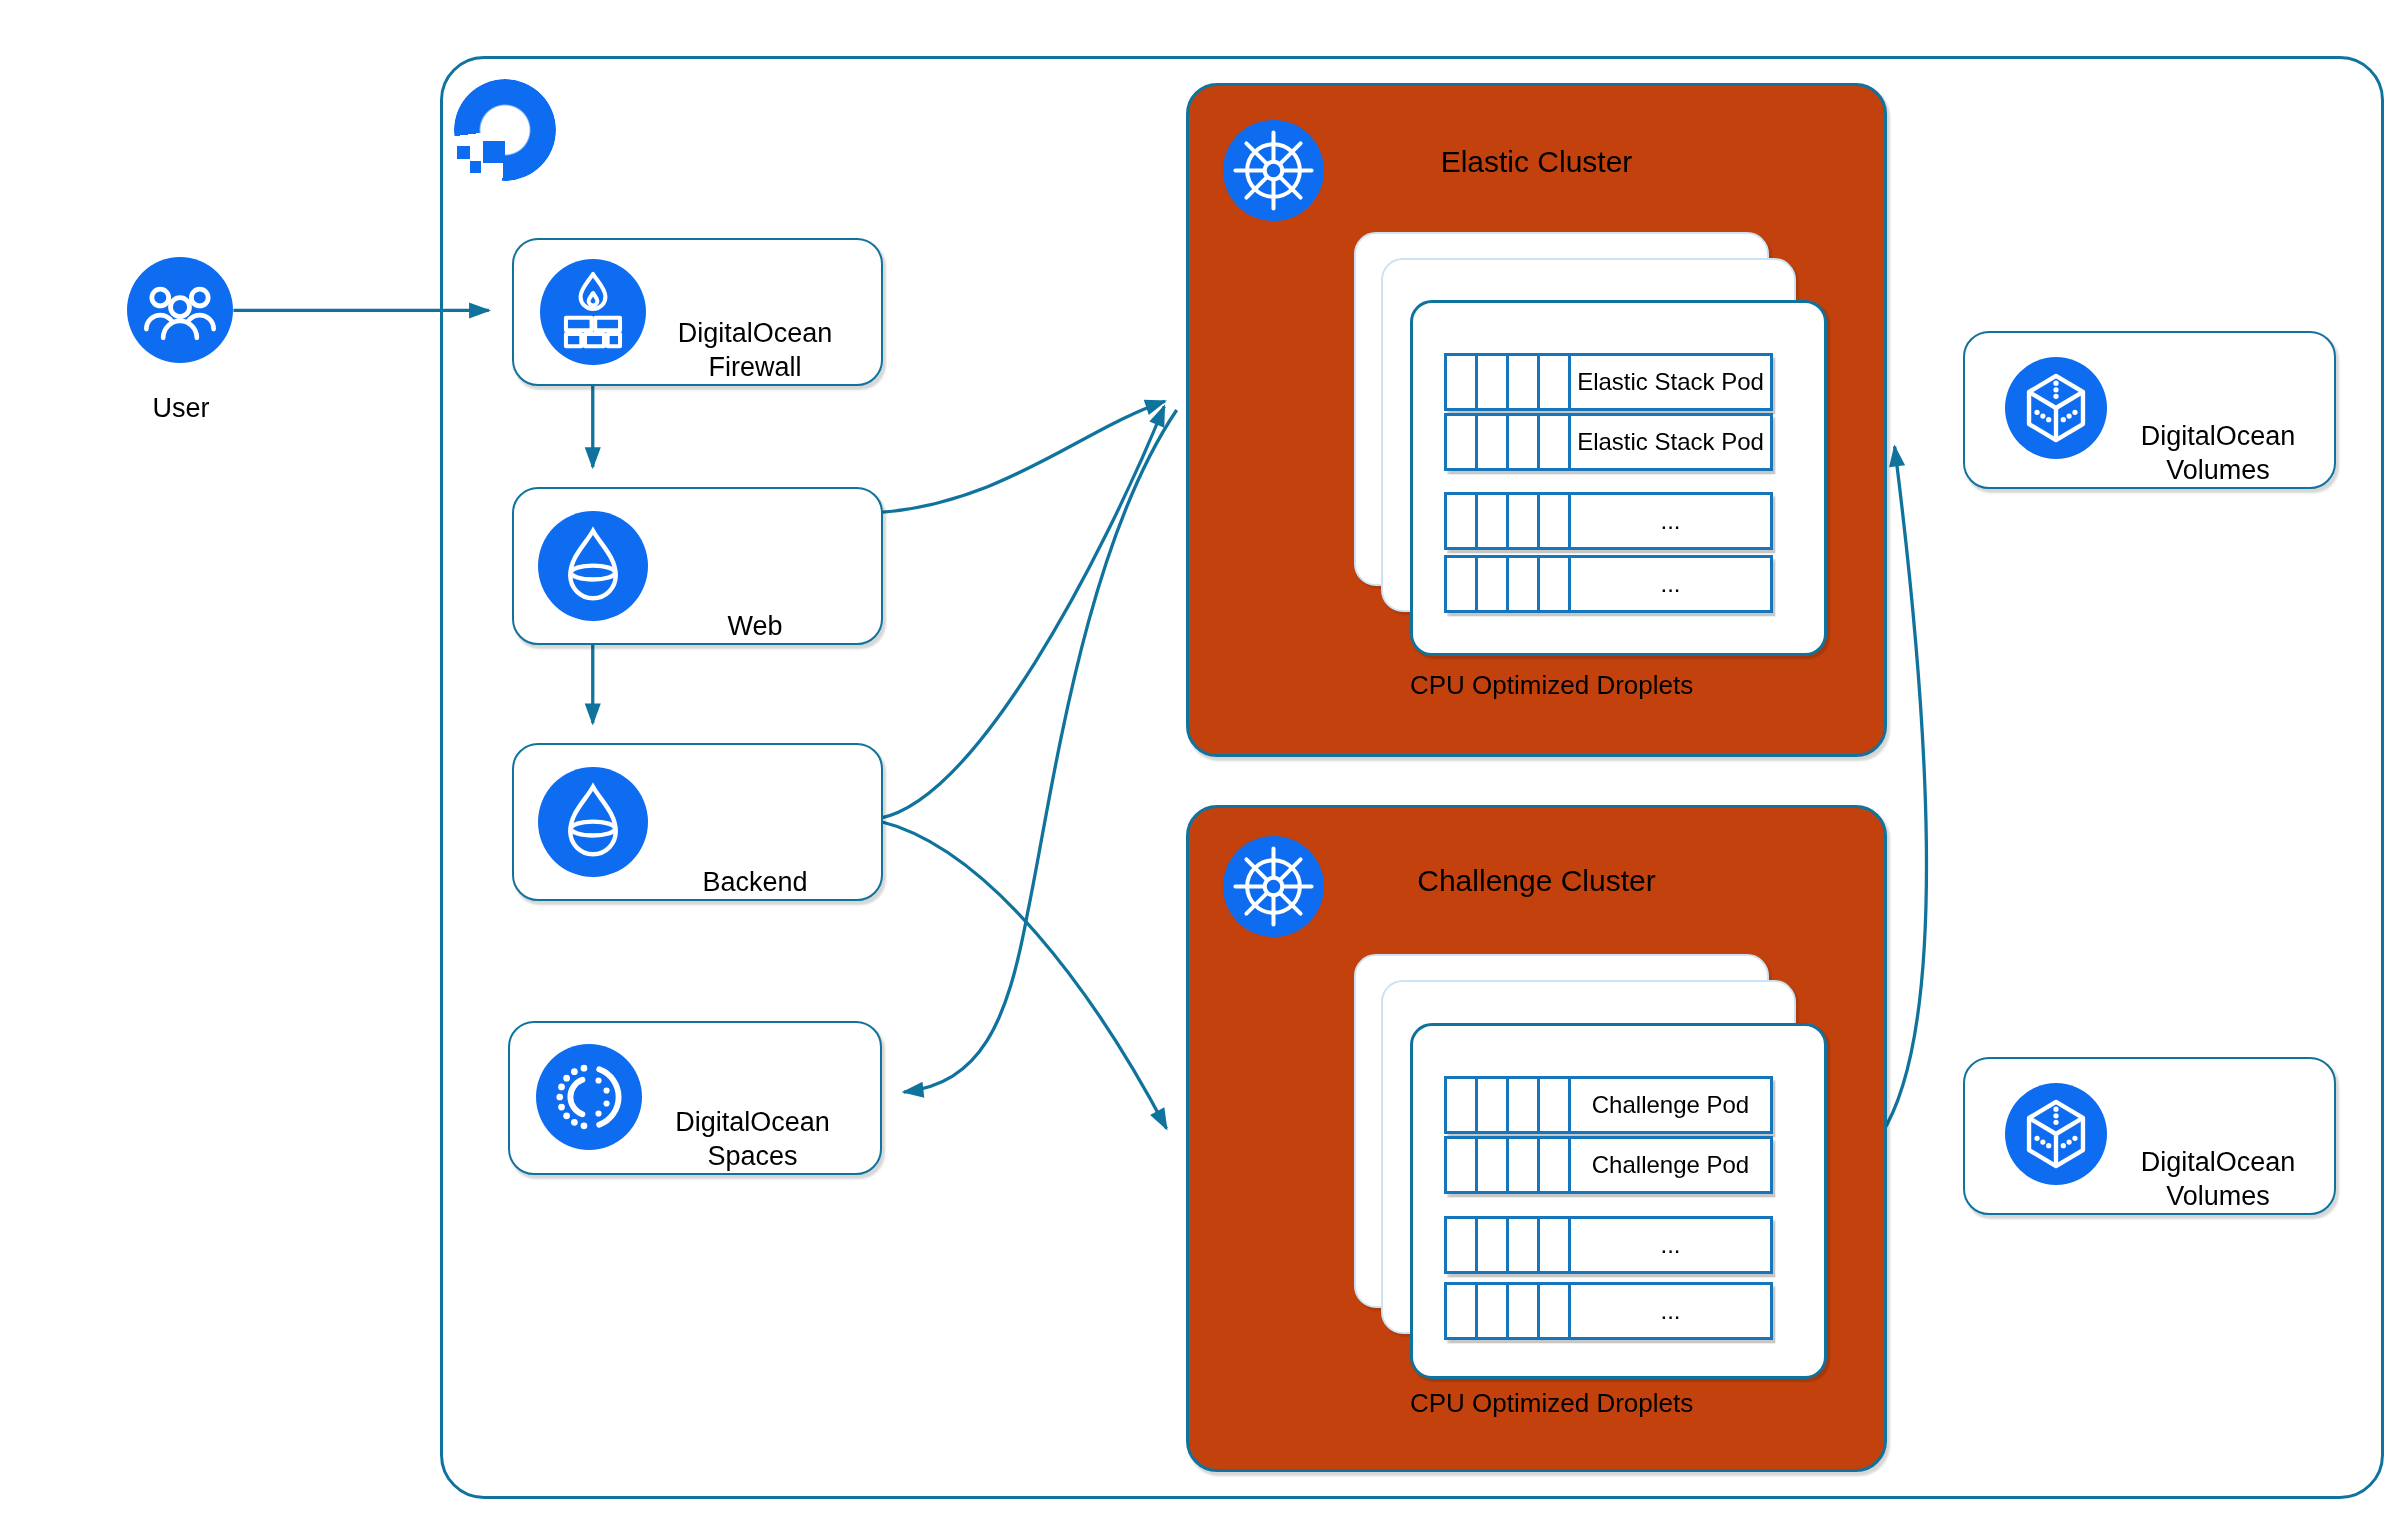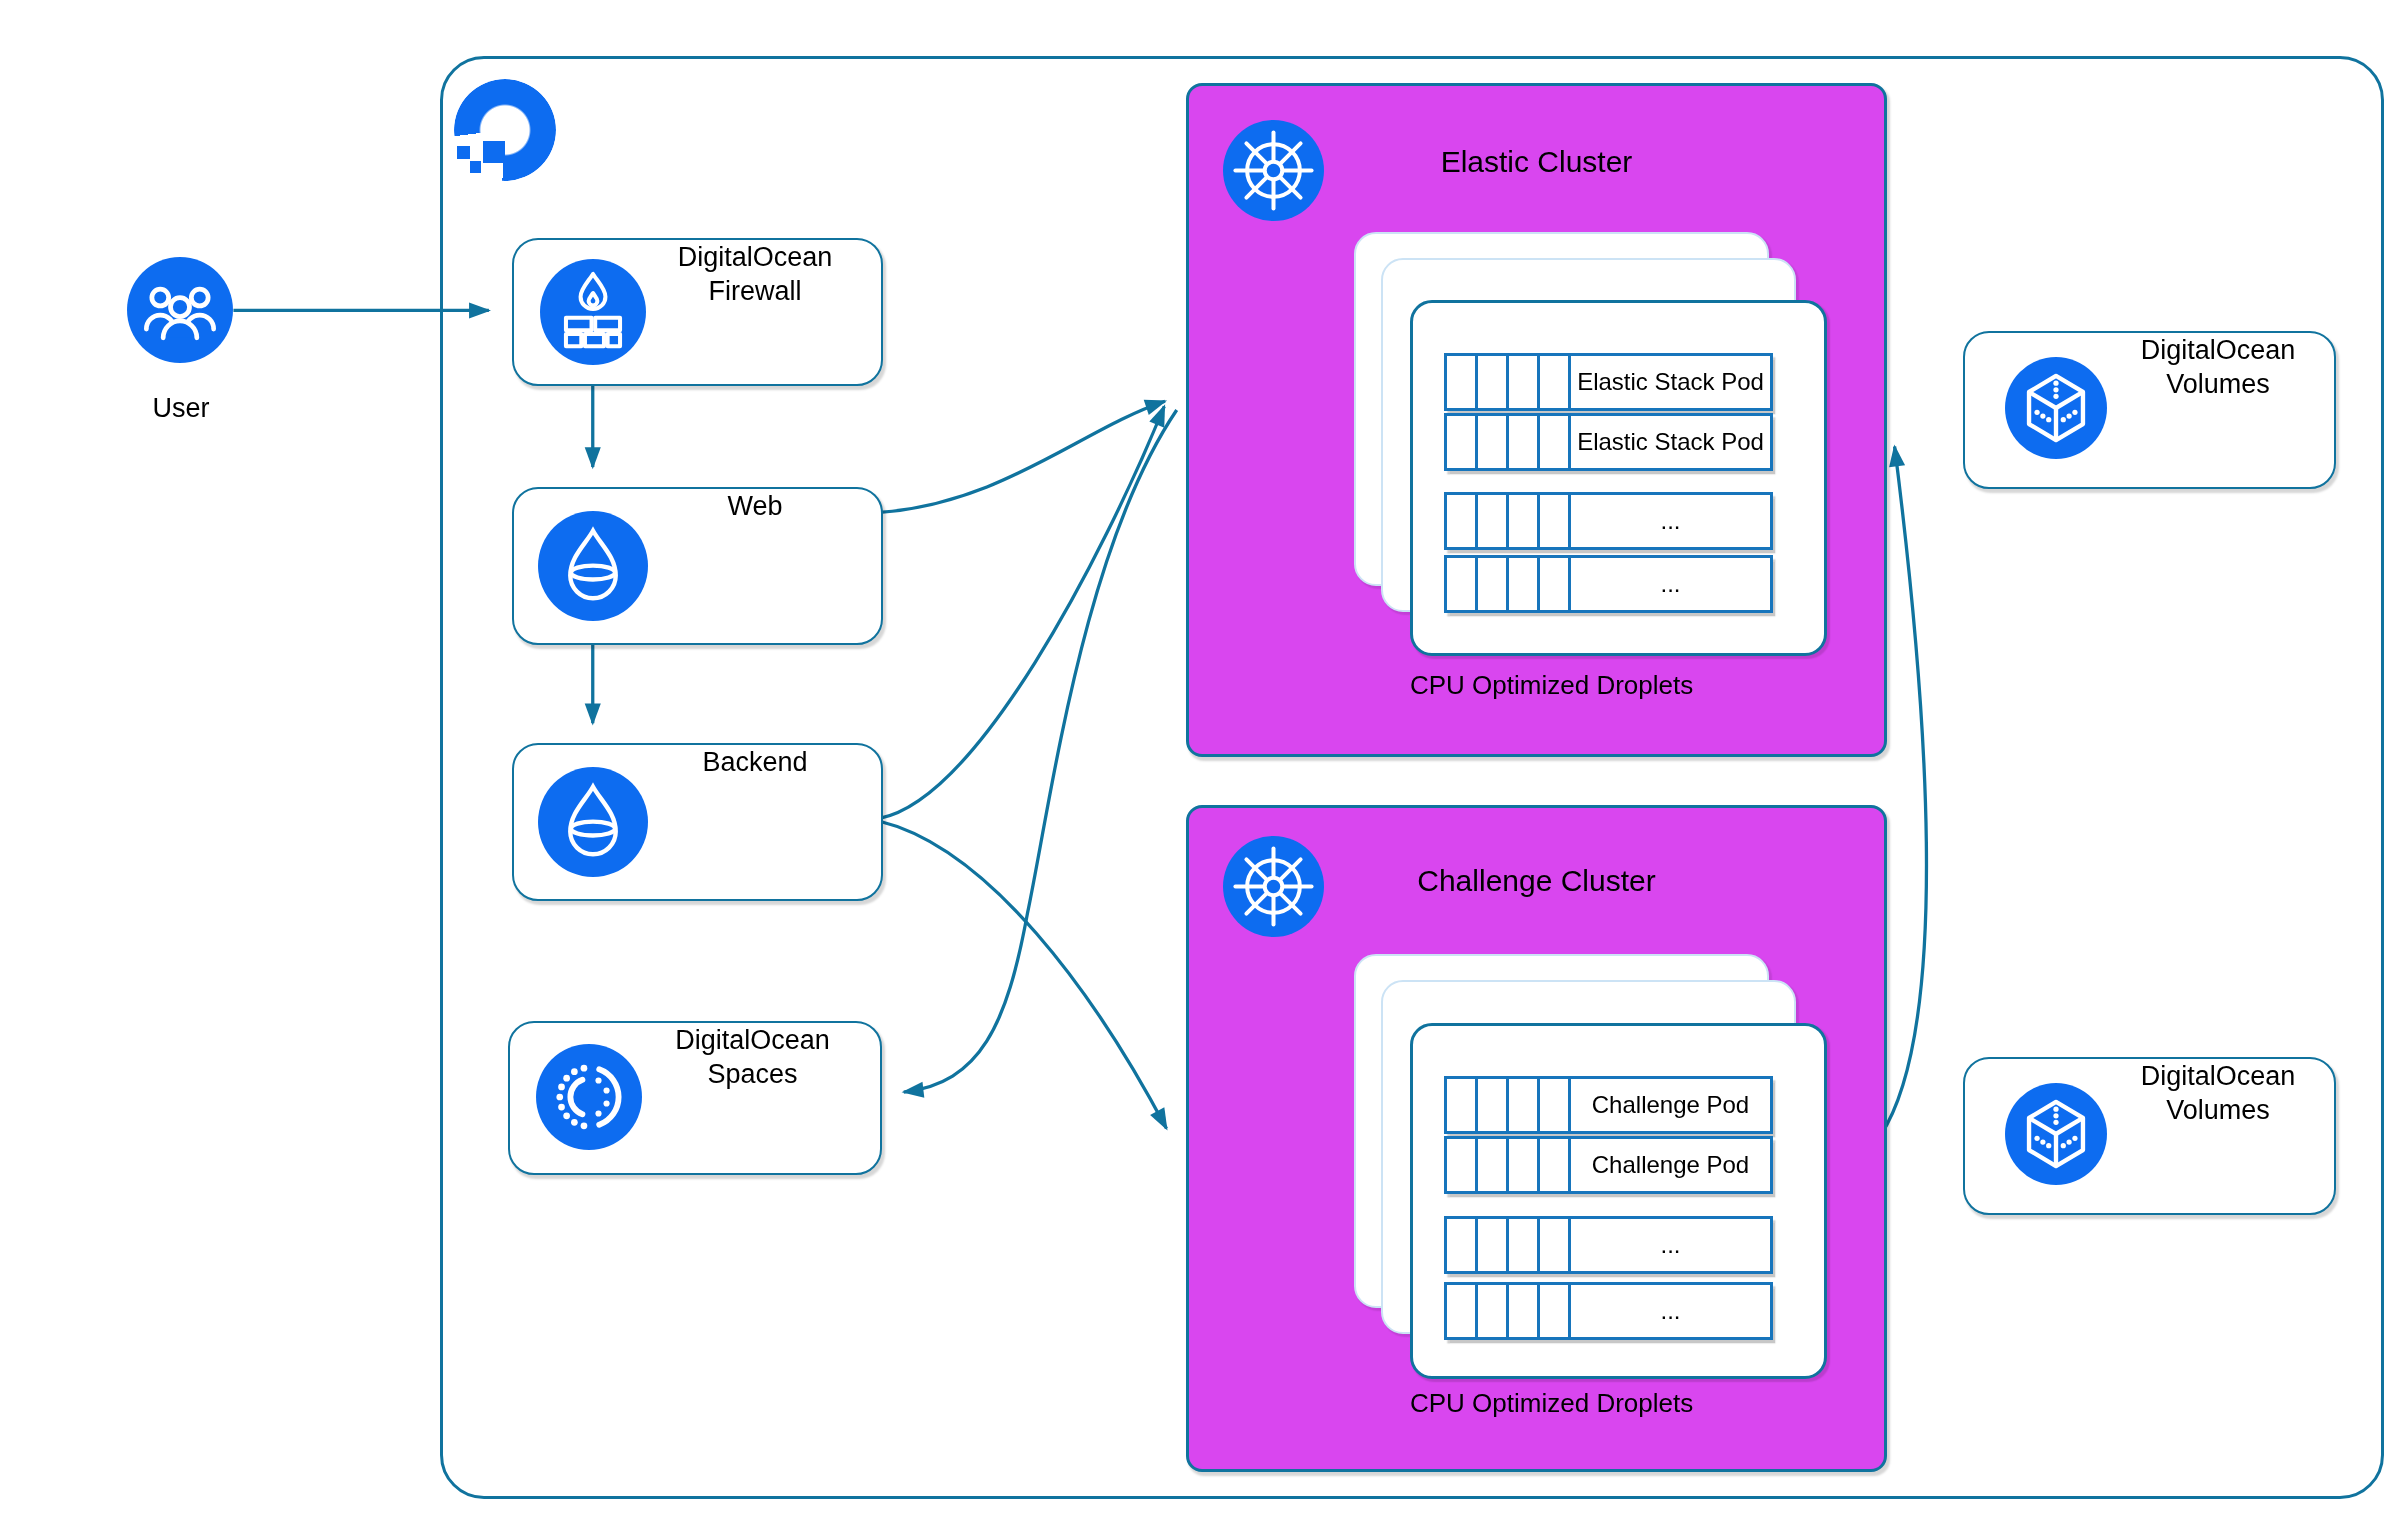--- a/index.html
+++ b/index.html
@@ -2,25 +2,25 @@
 <html style="font-size:11.7px"><head>
 <meta charset="utf-8">
 <style>
   html,body{margin:0;padding:0;background:#ffffff;}
   #stage{position:relative;width:2401px;height:1532px;background:#ffffff;
          font-family:"Liberation Sans", sans-serif;color:#000;overflow:hidden;}
   #wires{position:absolute;left:0;top:0;width:2401px;height:1532px;z-index:1;pointer-events:none;}
   .group{position:absolute;border:3.7px solid #10739E;border-radius:44px;background:transparent;z-index:0;}
   .node{position:absolute;background:#fff;border:2.9px solid #10739E;border-radius:26px;z-index:2;
         box-shadow:2.9px 3.7px 2.2px rgba(0,0,0,0.16);}
-  .cluster{position:absolute;background:#d946ef;border:3.7px solid #10739E;border-radius:16px;z-index:2;
+  .cluster{position:absolute;background:#c2410c;border:3.7px solid #10739E;border-radius:31px;z-index:2;
         box-shadow:2.9px 3.7px 2.2px rgba(0,0,0,0.16);}
   .iconwrap{position:absolute;z-index:3;}
   .nlabel{position:absolute;left:124px;right:8.8px;top:0;bottom:0;display:flex;flex-direction:column;
-          justify-content:flex-start;align-items:center;font-size:27px;line-height:34px;text-align:center;}
+          justify-content:flex-end;align-items:center;font-size:27px;line-height:34px;text-align:center;}
   .biglabel{position:absolute;left:0;right:0;text-align:center;font-size:30px;}
   .caption{position:absolute;text-align:left;font-size:26px;}
   .ghost{position:absolute;width:411px;height:350px;background:#fff;border:2.9px solid #CCE3F5;
          border-radius:22px;box-shadow:2.2px 2.9px 1.5px rgba(0,0,0,0.10);}
   .card{position:absolute;width:411px;height:350px;background:#fff;border:3.7px solid #10739E;
         border-radius:22px;box-shadow:2.2px 2.9px 1.5px rgba(0,0,0,0.14);margin-top:17px;}
   .pod{position:absolute;left:31px;width:329px;height:58px;background:#fff;border:3.7px solid #1775BC;
        display:flex;box-shadow:2.9px 4.4px 1.5px rgba(0,0,0,0.22);box-sizing:border-box;}
   .pod .cell{width:28px;border-right:3.7px solid #1775BC;}
   .pod .plabel{flex:1;display:flex;align-items:center;justify-content:center;font-size:24px;}

